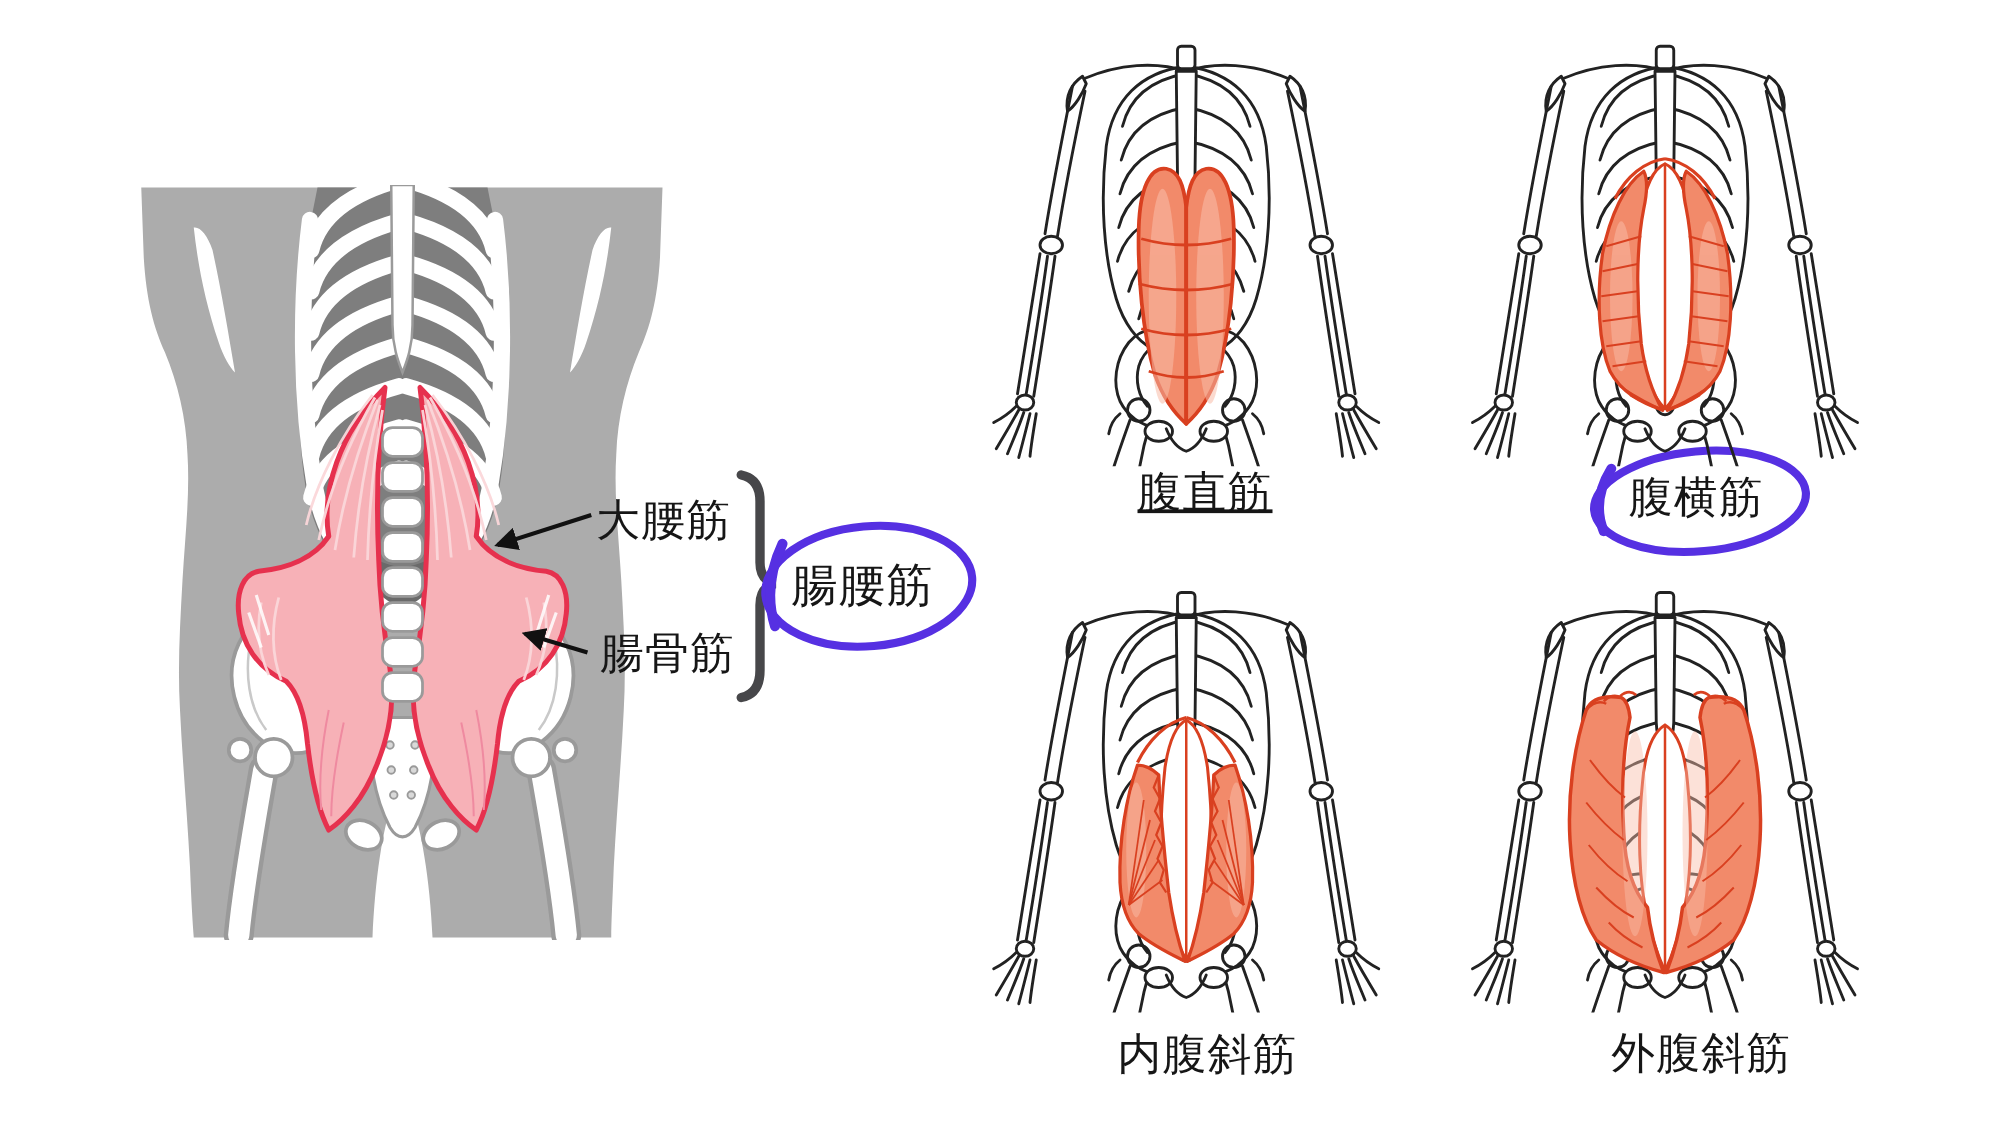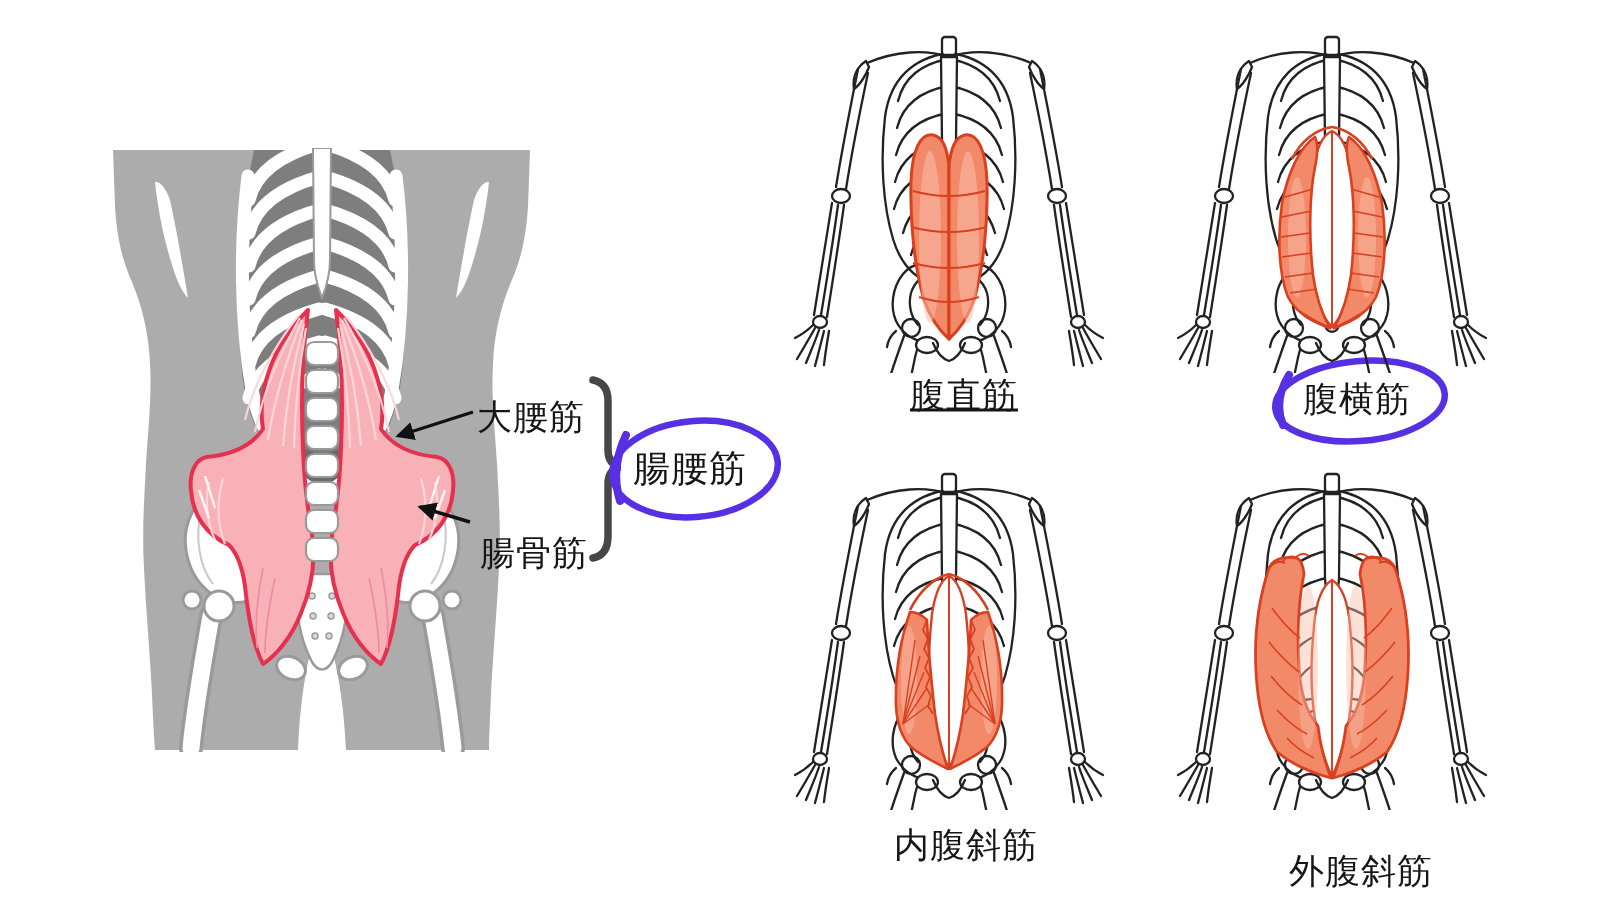--- a/index.html
+++ b/index.html
@@ -581,20 +581,20 @@
           <path d="M249,180 C238,194 227,204 219,210"></path>
         <path d="M247,214 C236,228 224,238 216,243"></path>
           <path d="M241,248 C230,260 219,268 211,272"></path>
         <path d="M231,276 C222,286 212,292 204,296"></path>
         <path d="M186,118 L186,314" stroke-width="2"></path>
       </g>
     </svg>
     </div>
 
   <div class="lbl" style="left:477px;top:400px;">大腰筋</div>
-  <div class="lbl" style="left:480px;top:536px;">腸骨筋</div>
+  <div class="lbl" style="left:480px;top:506px;">腸骨筋</div>
   <div class="lbl ctr" style="left:690px;top:468px;font-size:37px;text-align:center;">腸腰筋</div>
 
   <div class="lbl ctr" style="left:964px;top:395px;text-decoration:underline;">腹直筋</div>
   <div class="lbl ctr" style="left:1357px;top:399px;">腹横筋</div>
   <div class="lbl ctr" style="left:966px;top:845px;">内腹斜筋</div>
-  <div class="lbl ctr" style="left:1361px;top:844px;margin-top:27px;">外腹斜筋</div>
+  <div class="lbl ctr" style="left:1361px;top:844px;">外腹斜筋</div>
 </div>
 
 </body></html>

